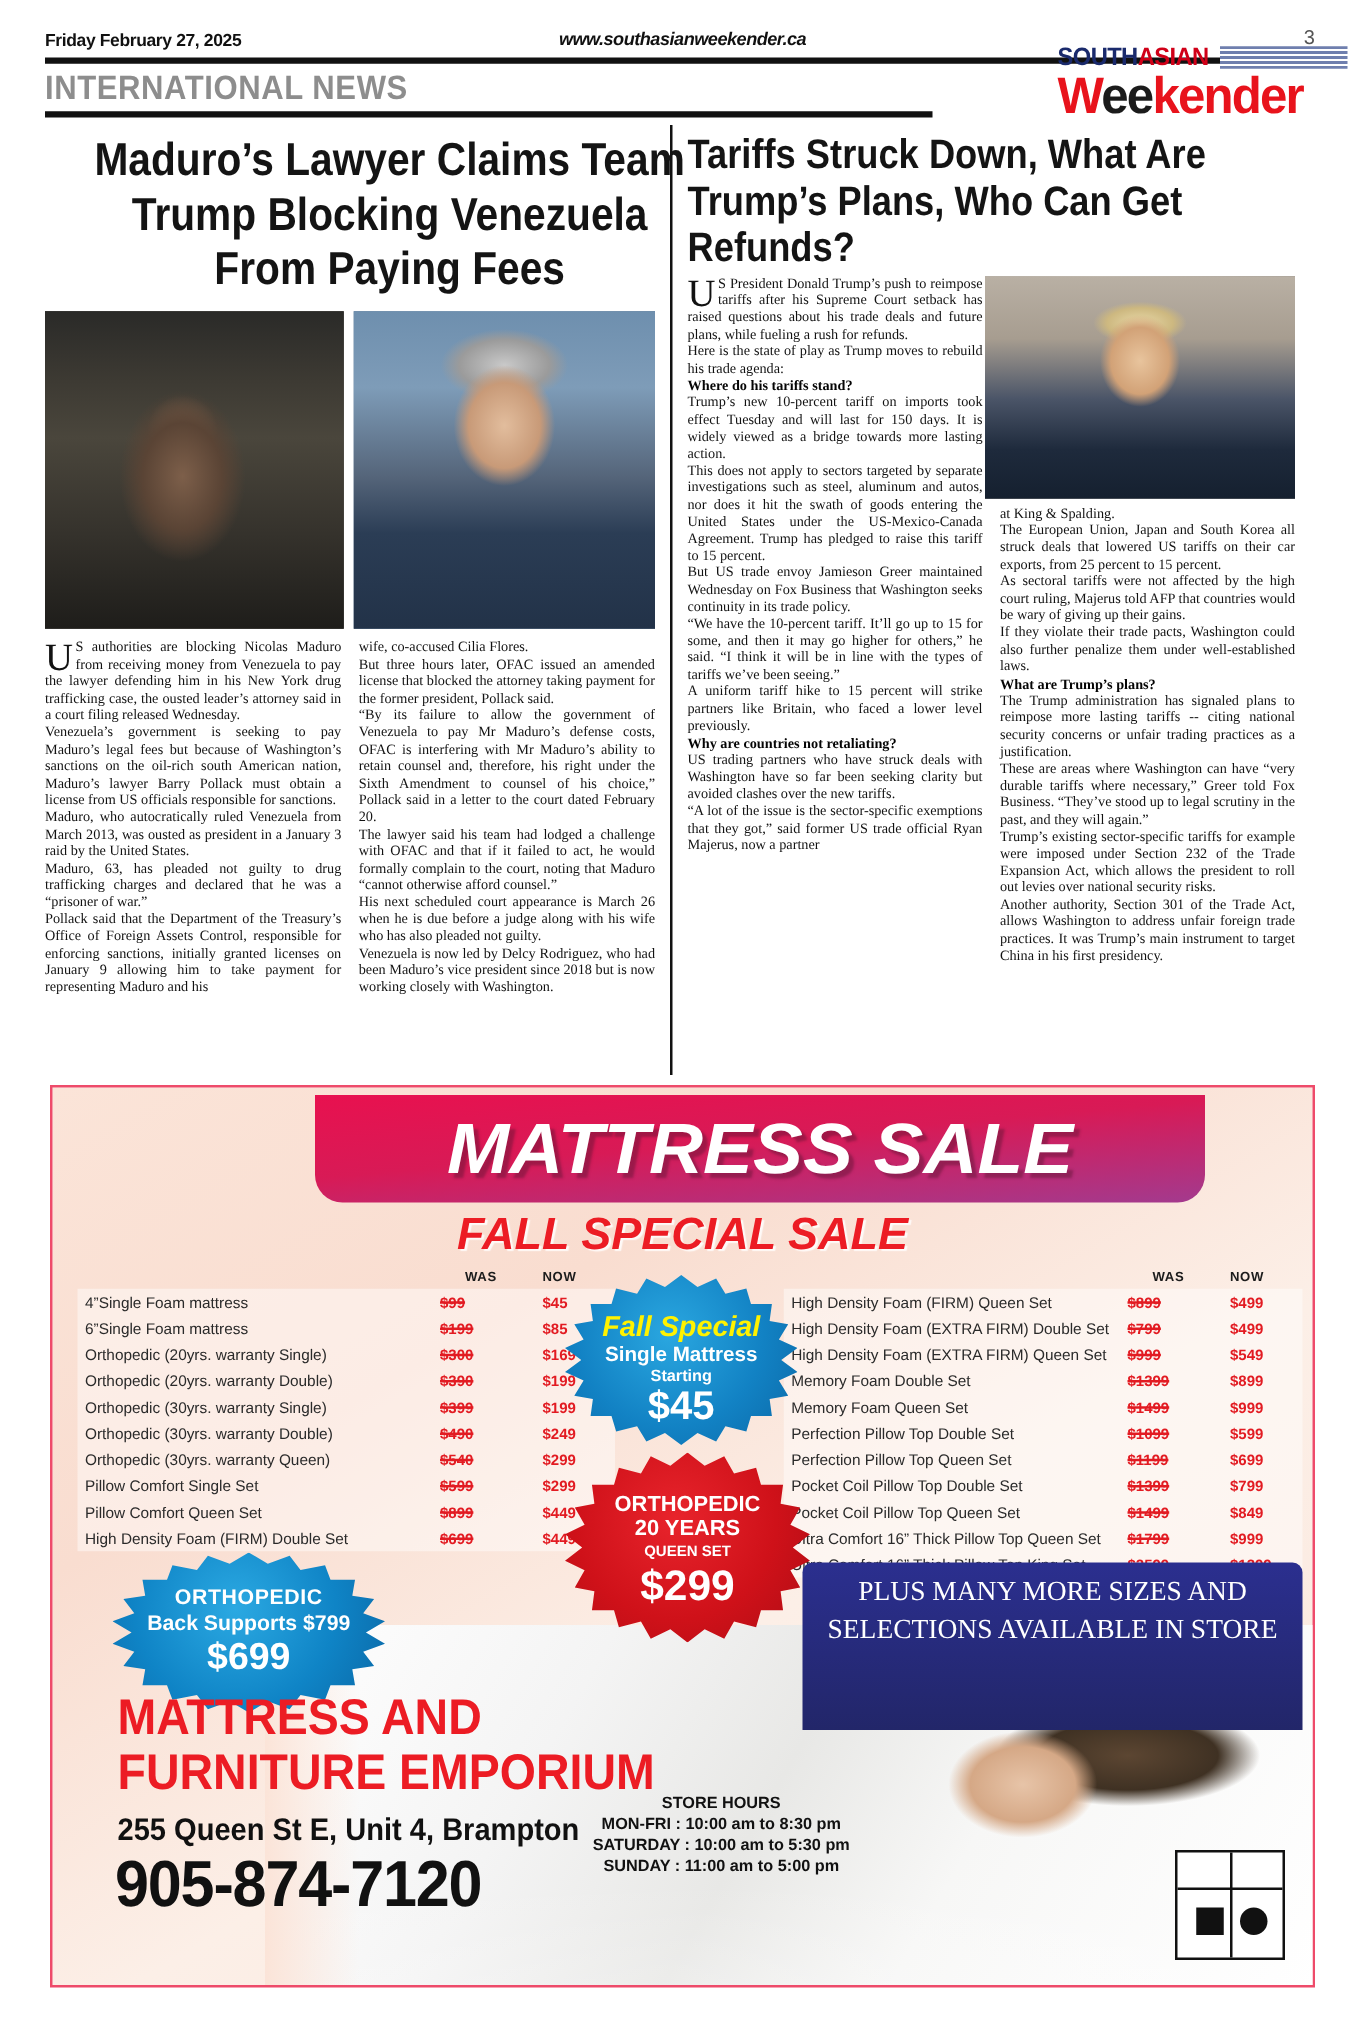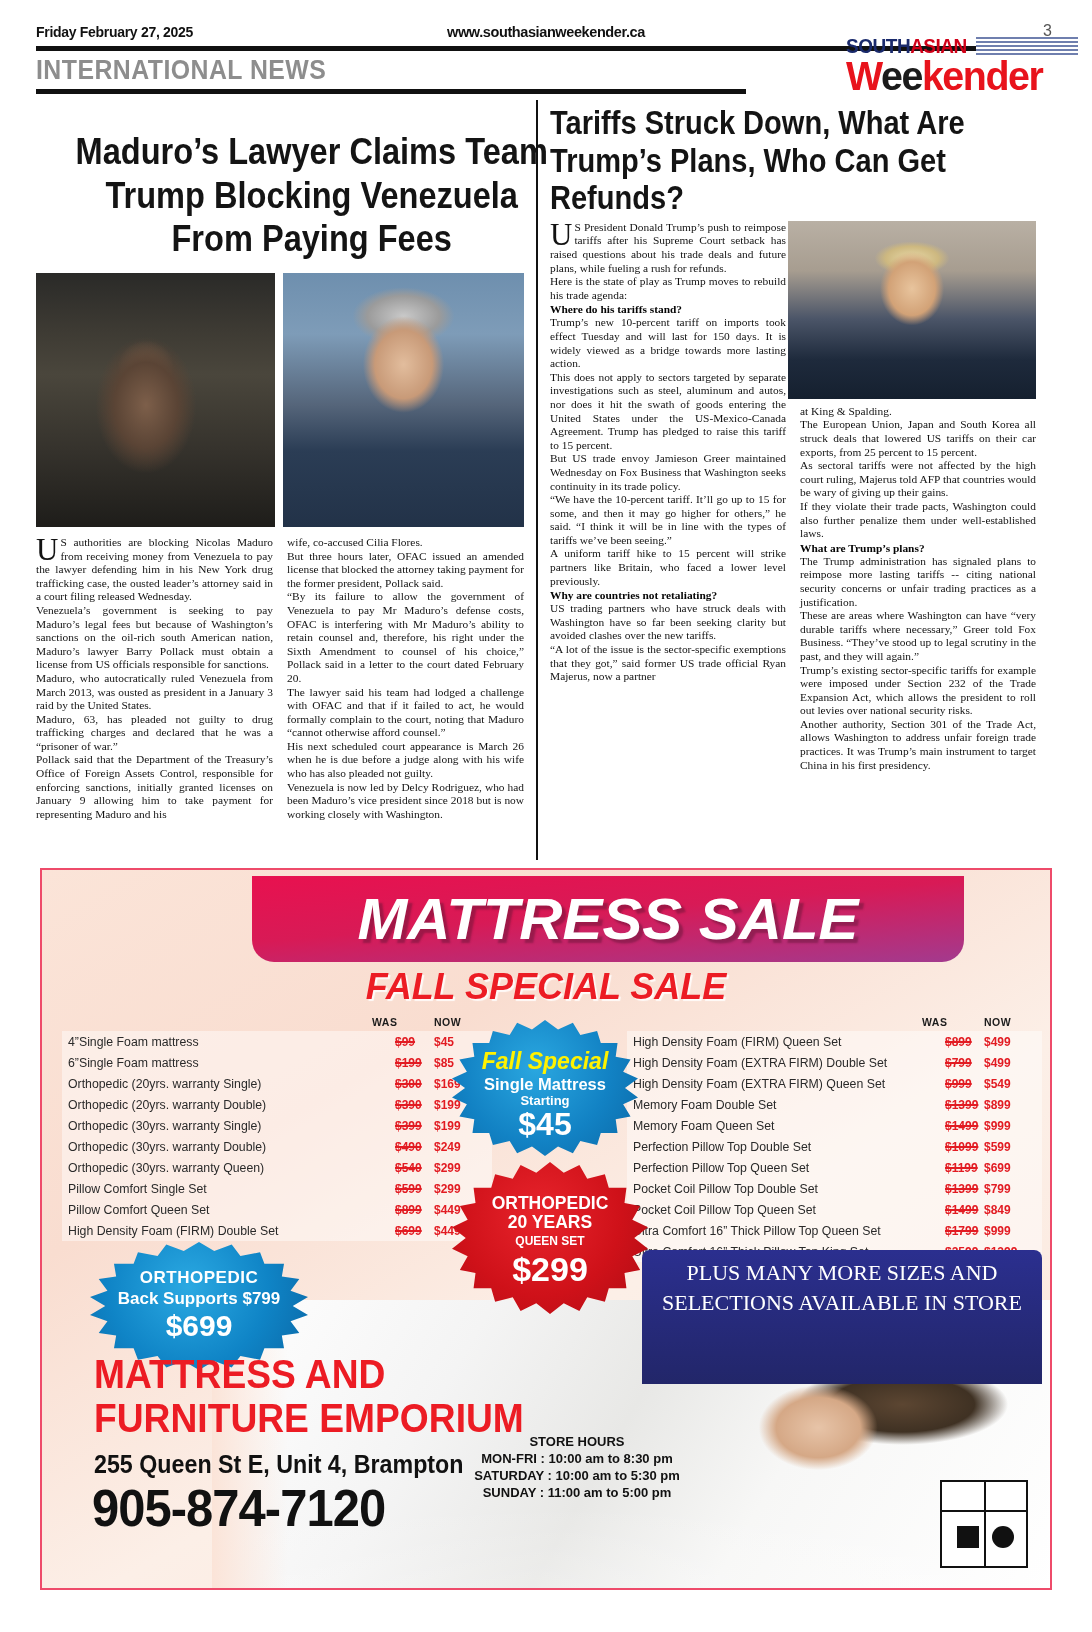--- a/index.html
+++ b/index.html
@@ -8,21 +8,21 @@
     background: #ffffff;
     font-family: "Liberation Serif", serif;
     position: relative;
     overflow: hidden;
   }
   .page { width: 1092px; height: 1632px; position: relative; padding: 0 36px; }
 
   
   .masthead { display: flex; align-items: flex-end; justify-content: space-between; padding-top: 34px; height: 40px; }
   .mast-date { font-family: "Liberation Sans", sans-serif; font-size: 14px; font-weight: 700; letter-spacing: -0.3px; color: #111; }
-  .mast-url { font-family: "Liberation Sans", sans-serif; font-size: 14.5px; font-weight: 700; letter-spacing: -0.4px; color: #111; position: absolute; left: 50%; transform: translateX(-50%); }
+  .mast-url { font-family: "Liberation Sans", sans-serif; font-size: 14.5px; font-weight: 700; letter-spacing: -0.4px; color: #111; position: absolute; left: 50%; transform: translateX(-50%); font-style: italic; }
   .mast-pageno { font-family: "Liberation Sans", sans-serif; font-size: 16px; color: #555; font-weight: 400; padding-right: 4px;}
 
   .rule-thick { height: 5px; background: #111; margin-top: 6px; }
   .section-row { position: relative; height: 38px; }
   .section-title {
     font-family: "Liberation Sans", sans-serif;
     font-size: 27px; font-weight: 700; color: #8d8d8d;
     letter-spacing: 0.5px; line-height: 38px;
     transform: scaleX(0.92); transform-origin: left center;
   }
@@ -41,21 +41,21 @@
     background: repeating-linear-gradient(to bottom, #6f7fae 0px, #6f7fae 2px, #ffffff 2px, #ffffff 4px); }
   .logo-weekender {
     font-family: "Liberation Sans", sans-serif; font-weight: 700; font-size: 41px;
     color: #e8131c; line-height: 0.95; letter-spacing: -1.5px; margin-top: 1px;
     transform: scaleX(0.96); transform-origin: left;
   }
   .logo-weekender .blk { color: #1b1b1b; }
 
   
   .articles { display: flex; margin-top: 6px; height: 760px; }
-  .art-left { width: 500px; padding-right: 12px; margin-top: 24px; }
+  .art-left { width: 500px; padding-right: 12px; }
   .art-right { width: 508px; padding-left: 12px; border-left: 2px solid #111; position: relative; }
 
   .headline {
     font-family: "Liberation Sans", sans-serif;
     font-weight: 700; color: #141414;
     transform: scaleX(0.88); transform-origin: left top;
     width: 113%;
   }
   .headline-l { font-size: 37px; line-height: 1.18; text-align: center; transform-origin: center top; margin-top: 6px; }
   .headline-r { font-size: 33px; line-height: 1.14; text-align: left; margin-top: 4px; }
@@ -139,21 +139,21 @@
   }
 
   
   .ptable { position: absolute; font-family: "Liberation Sans", sans-serif; }
   .ptable-left { left: 20px; top: 146px; width: 430px; }
   .ptable-right { left: 585px; top: 146px; width: 415px; }
   .pt-head { display: flex; font-size: 10.5px; font-weight: 700; color: #1c1c1c; letter-spacing: 0.5px; margin-bottom: 3px; }
   .pt-rows { background: rgba(255,255,255,0.45); }
   .pt-row { display: flex; align-items: center; height: 21px; font-size: 12.3px; color: #2a2a2a; }
   .pt-name { flex: 1; padding-left: 6px; white-space: nowrap; }
-  .pt-was { width: 39px; text-align: left; color: #e21b22; font-weight: 700; font-size: 12px; text-decoration: line-through; text-decoration-thickness: 1.5px; }
+  .pt-was { width: 82px; text-align: left; color: #e21b22; font-weight: 700; font-size: 12px; text-decoration: line-through; text-decoration-thickness: 1.5px; }
   .pt-now { width: 58px; text-align: left; color: #e21b22; font-weight: 700; font-size: 12px; }
   .hd-name { flex: 1; }
   .hd-was { width: 62px; }
   .hd-now { width: 58px; }
 
   
   .burst { position: absolute; text-align: center; font-family: "Liberation Sans", sans-serif; font-weight: 700; color: #fff; }
   .star20 {
     clip-path: polygon(50% 0%,57% 7%,65% 2%,69% 11%,78% 8%,80% 17%,89% 17%,88% 27%,96% 29%,92% 38%,100% 43%,93% 50%,100% 57%,92% 62%,96% 71%,88% 73%,89% 83%,80% 83%,78% 92%,69% 89%,65% 98%,57% 93%,50% 100%,43% 93%,35% 98%,31% 89%,22% 92%,20% 83%,11% 83%,12% 73%,4% 71%,8% 62%,0% 57%,7% 50%,0% 43%,8% 38%,4% 29%,12% 27%,11% 17%,20% 17%,22% 8%,31% 11%,35% 2%,43% 7%);
   }

